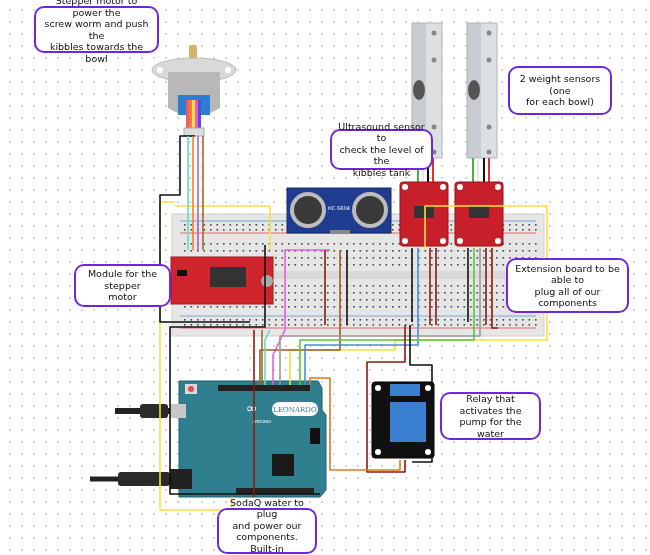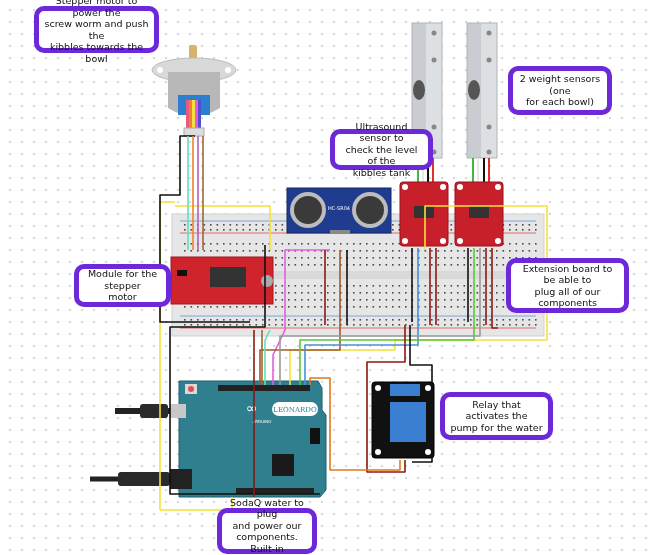--- a/index.html
+++ b/index.html
@@ -6,21 +6,21 @@
   body {
     width:650px; height:555px; position:relative; overflow:hidden;
     background-color:#ffffff;
     background-image: radial-gradient(circle, #d6d6d6 0.8px, transparent 1px);
     background-size: 12px 12px;
     background-position: 4px 4px;
     font-family: "DejaVu Sans", sans-serif;
   }
   #canvas { position:absolute; left:0; top:0; }
   .note {
-    position:absolute; background:#fff; border:5px solid #6d28d9; border-radius:10px;
+    position:absolute; background:#fff; border:2px solid #6d28d9; border-radius:10px;
     font-size:9.5px; line-height:11.5px; color:#111; text-align:center;
     display:flex; align-items:center; justify-content:center; box-sizing:border-box;
     padding:3px 5px; white-space:pre-line;
   }
 </style>
 </head>
 <body>
 
 <svg id="canvas" width="650" height="555" viewBox="0 0 650 555">
 
@@ -856,18 +856,18 @@
 kibbles towards the bowl</div>
 <div class="note" style="left:282px;top:129px;width:103px;height:41px;margin-left:48px;">Ultrasound sensor to
 check the level of the
 kibbles tank</div>
 <div class="note" style="left:508px;top:66px;width:104px;height:49px;">2 weight sensors (one
 for each bowl)</div>
 <div class="note" style="left:74px;top:264px;width:97px;height:43px;">Module for the stepper
 motor</div>
 <div class="note" style="left:506px;top:258px;width:123px;height:55px;">Extension board to be able to
 plug all of our components</div>
-<div class="note" style="left:440px;top:392px;width:113px;height:48px;">Relay that activates the
+<div class="note" style="left:440px;top:392px;width:101px;height:48px;">Relay that activates the
 pump for the water</div>
 <div class="note" style="left:217px;top:508px;width:100px;height:46px;">SodaQ water to plug
 and power our
 components. Built-in
 LoRa module.</div>
 
 </body></html>

